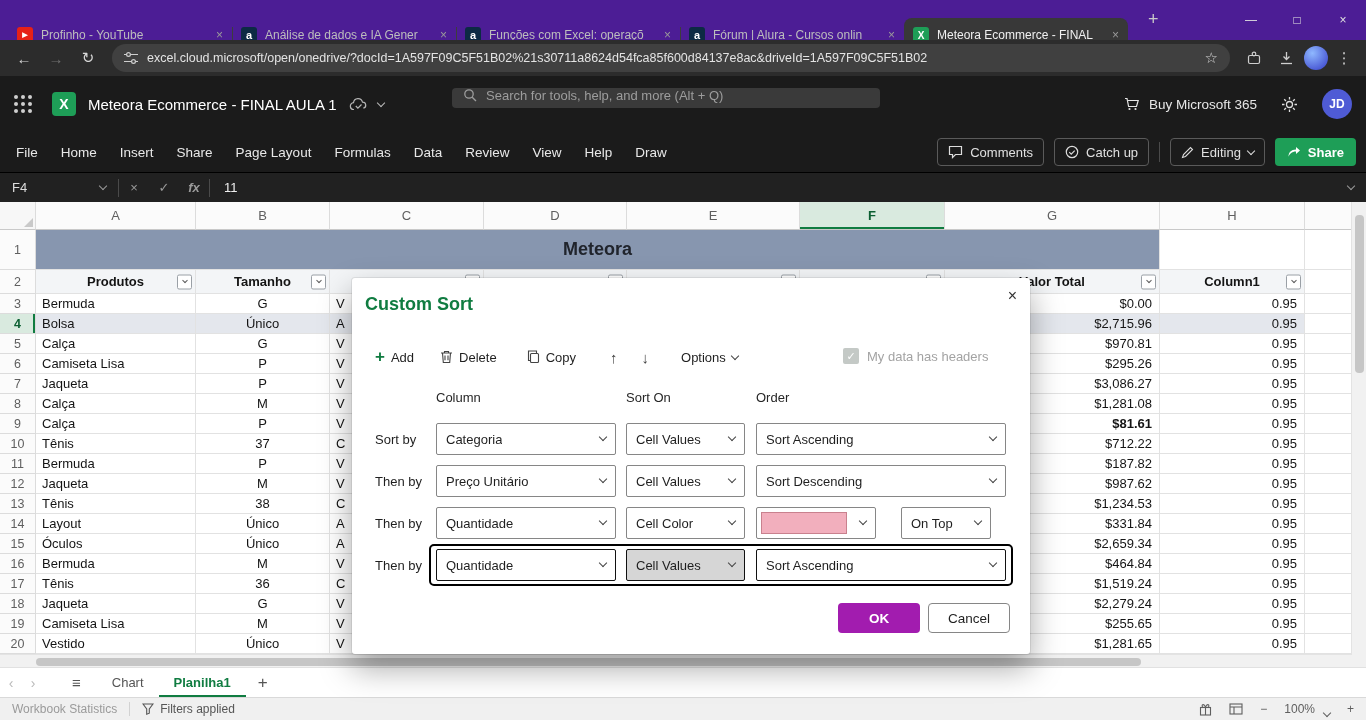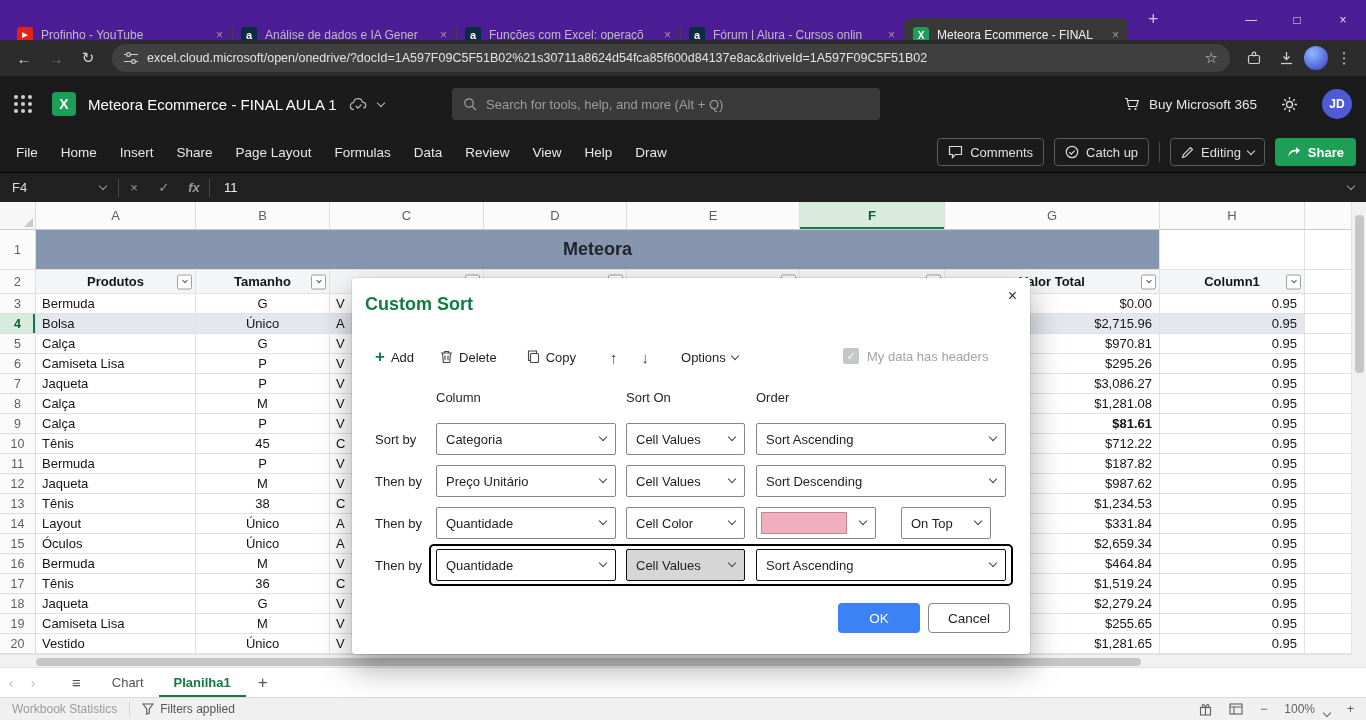--- a/index.html
+++ b/index.html
@@ -35,21 +35,21 @@
 .kebab{color:#cfcfcf;font-size:15px;width:24px;text-align:center;flex:none}
 
 
 .appbar{top:76px;height:56px;background:#1b1b1b;display:flex;align-items:center;padding:0 14px}
 .waffle{display:grid;grid-template-columns:repeat(3,4px);grid-gap:3px;margin-right:20px}
 .waffle span{width:4px;height:4px;border-radius:50%;background:#cfcfcf}
 .xlogo{width:24px;height:24px;border-radius:4px;background:#1E9E57;color:#fff;font-weight:bold;font-size:14px;display:flex;align-items:center;justify-content:center;margin-right:12px}
 .doctitle{color:#fff;font-size:15px;margin-right:12px;white-space:nowrap}
 .cloudicon{margin-right:8px;display:flex}
 .titlechev{color:#bbb;margin-left:2px}
-.searchpill{position:absolute;left:452px;top:12px;width:428px;height:32px;background:#3a3a3a;border-radius:4px;display:flex;align-items:center;padding:0 11px;gap:9px}
+.searchpill{position:absolute;left:452px;top:12px;width:428px;height:20px;background:#3a3a3a;border-radius:4px;display:flex;align-items:flex-start;padding:0 11px;gap:9px}
 .searchinput{background:transparent;border:none;outline:none;color:#9d9d9d;font-size:13px;width:100%;font-family:"Liberation Sans",sans-serif}
 .searchinput::placeholder{color:#9d9d9d}
 .appright{position:absolute;right:14px;top:0;height:56px;display:flex;align-items:center;gap:24px}
 .buy{display:flex;align-items:center;gap:9px;color:#e6e6e6;font-size:13.5px;white-space:nowrap}
 .avatarJD{width:30px;height:30px;border-radius:50%;background:#4f5bd5;color:#fff;font-size:12px;font-weight:bold;display:flex;align-items:center;justify-content:center}
 
 
 .ribbon{top:132px;height:40px;background:#1b1b1b;display:flex;align-items:center;padding:0 16px}
 .rtabs{display:flex;align-items:center;gap:23px;color:#e8e8e8;font-size:13.5px;white-space:nowrap}
 .ribbonright{position:absolute;right:10px;display:flex;align-items:center;gap:10px}
@@ -133,21 +133,21 @@
 .dd-col{left:84px;width:180px}
 .dd-on{left:274px;width:119px}
 .dd-order{left:404px;width:250px}
 .dd-color{left:404px;width:120px;padding:0}
 .swatch{position:absolute;left:4px;top:4px;bottom:4px;right:28px;border:1px solid #C9818E}
 .dd-ontop{left:549px;width:90px}
 .sort-row.selected .dd{border-color:#111}
 .sort-row.selected .dd-on{background:#D6D6D6}
 .sel-outline{position:absolute;left:77px;top:-5px;width:584px;height:42px;border:2px solid #000;border-radius:5px;pointer-events:none}
 .dbtn{position:absolute;top:325px;width:82px;height:30px;border-radius:4px;font-size:13.5px;display:flex;align-items:center;justify-content:center}
-.okbtn{right:110px;background:#3b82f6;color:#fff;font-weight:normal}
+.okbtn{right:110px;background:#a21caf;color:#fff;font-weight:bold}
 .cancelbtn{right:20px;background:#fff;border:1px solid #868686;color:#1f1f1f}
 </style>
 </head>
 <body>
 
 <div id="root">
 
   <div class="band tabstrip">
     <div class="tabs" id="tabs">
         <div class="tab">
@@ -485,21 +485,21 @@
           <div class="cell al" style="width: 143px;"></div>
           <div class="cell al" style="width: 173px;"></div>
           <div class="cell al" style="width: 145px;"></div>
           <div class="cell ar" style="width: 215px; font-weight: bold;">$81.61</div>
           <div class="cell ar" style="width: 145px;">0.95</div>
           <div class="cell fill"></div>
         </div>
         <div class="grow" style="height: 20px;">
           <div class="rh">10</div>
           <div class="cell al" style="width: 160px;">Tênis</div>
-          <div class="cell ac" style="width: 134px;">45</div>
+          <div class="cell ac" style="width: 134px;">37</div>
           <div class="cell al" style="width: 154px;">C</div>
           <div class="cell al" style="width: 143px;"></div>
           <div class="cell al" style="width: 173px;"></div>
           <div class="cell al" style="width: 145px;"></div>
           <div class="cell ar" style="width: 215px;">$712.22</div>
           <div class="cell ar" style="width: 145px;">0.95</div>
           <div class="cell fill"></div>
         </div>
         <div class="grow" style="height: 20px;">
           <div class="rh">11</div>

